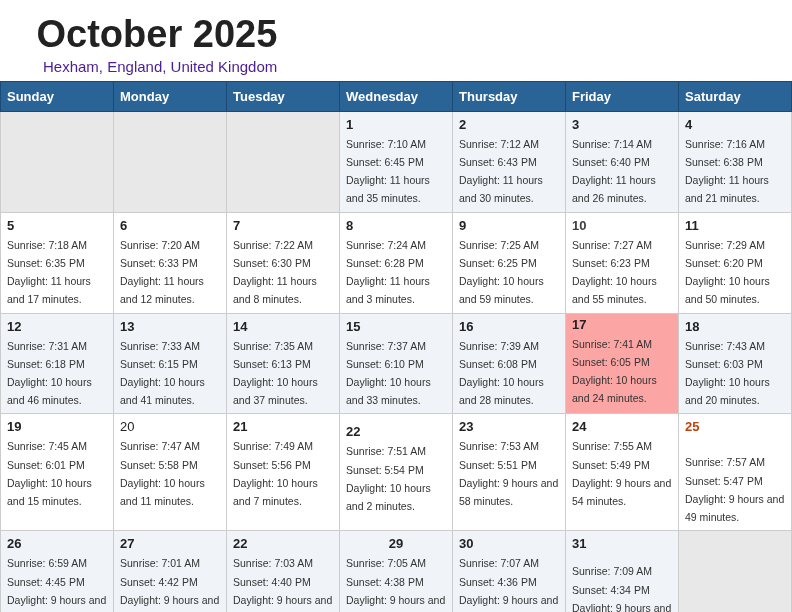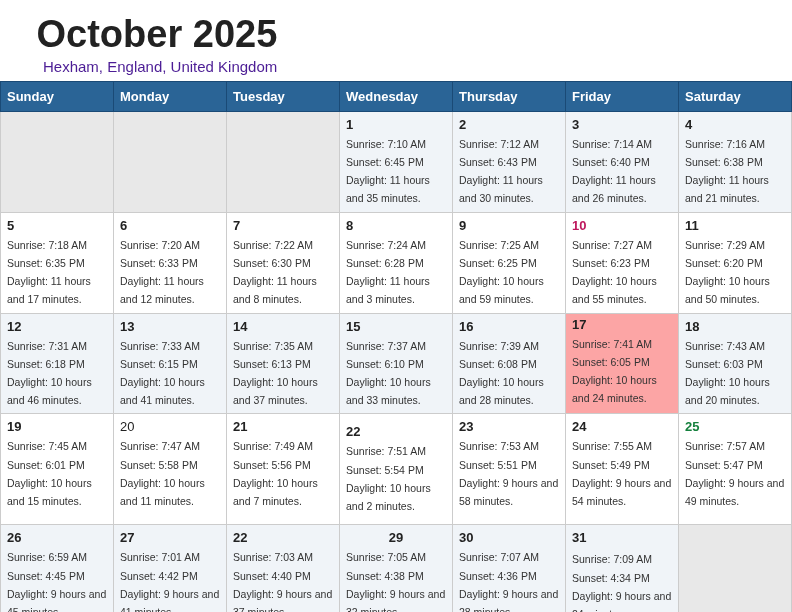--- a/index.html
+++ b/index.html
@@ -100,21 +100,21 @@
       </td>
         <td style="border: 1px solid rgb(204, 204, 204); vertical-align: top; padding: 5px 6px; width: 14.2857%; min-height: 88px; background: rgb(255, 255, 255);">
         <span style="font-size:13px;font-weight:bold;color:#222;display:block;margin-bottom:2px;">9</span>
         <span style="font-size:10.5px;color:#333;line-height:1.45;">
           Sunrise: 7:25 AM<br>
           Sunset: 6:25 PM<br>
           Daylight: 10 hours and 59 minutes.
         </span>
       </td>
         <td style="border: 1px solid rgb(204, 204, 204); vertical-align: top; padding: 5px 6px; width: 14.2857%; min-height: 88px; background: rgb(255, 255, 255);">
-        <span style="font-size:13px;font-weight:bold;color:#be185d;display:block;margin-bottom:2px;">10</span>
+        <span style="font-size:13px;font-weight:bold;color:#404040;display:block;margin-bottom:2px;">10</span>
         <span style="font-size:10.5px;color:#333;line-height:1.45;">
           Sunrise: 7:27 AM<br>
           Sunset: 6:23 PM<br>
           Daylight: 10 hours and 55 minutes.
         </span>
       </td>
         <td style="border: 1px solid rgb(204, 204, 204); vertical-align: top; padding: 5px 6px; width: 14.2857%; min-height: 88px; background: rgb(255, 255, 255);">
         <span style="font-size:13px;font-weight:bold;color:#222;display:block;margin-bottom:2px;">11</span>
         <span style="font-size:10.5px;color:#333;line-height:1.45;">
           Sunrise: 7:29 AM<br>
@@ -224,21 +224,21 @@
       </td>
         <td style="border: 1px solid rgb(204, 204, 204); vertical-align: top; padding: 5px 6px; width: 14.2857%; min-height: 88px; background: rgb(255, 255, 255);">
         <span style="font-size:13px;font-weight:bold;color:#222;display:block;margin-bottom:2px;">24</span>
         <span style="font-size:10.5px;color:#333;line-height:1.45;">
           Sunrise: 7:55 AM<br>
           Sunset: 5:49 PM<br>
           Daylight: 9 hours and 54 minutes.
         </span>
       </td>
         <td style="border: 1px solid rgb(204, 204, 204); vertical-align: top; padding: 5px 6px; width: 14.2857%; min-height: 88px; background: rgb(255, 255, 255);">
-        <span style="font-size:13px;font-weight:bold;color:#15803d;display:block;margin-bottom:2px;">25</span>
+        <span style="font-size:13px;font-weight:bold;color:#c2410c;display:block;margin-bottom:18px;">25</span>
         <span style="font-size:10.5px;color:#333;line-height:1.45;">
           Sunrise: 7:57 AM<br>
           Sunset: 5:47 PM<br>
           Daylight: 9 hours and 49 minutes.
         </span>
       </td>
       </tr>
       <tr>
         <td style="border: 1px solid rgb(204, 204, 204); vertical-align: top; padding: 5px 6px; width: 14.2857%; min-height: 88px; background: rgb(240, 244, 248);">
         <span style="font-size:13px;font-weight:bold;color:#222;display:block;margin-bottom:2px;">26</span>
@@ -274,21 +274,21 @@
       </td>
         <td style="border: 1px solid rgb(204, 204, 204); vertical-align: top; padding: 5px 6px; width: 14.2857%; min-height: 88px; background: rgb(240, 244, 248);">
         <span style="font-size:13px;font-weight:bold;color:#222;display:block;margin-bottom:2px;">30</span>
         <span style="font-size:10.5px;color:#333;line-height:1.45;">
           Sunrise: 7:07 AM<br>
           Sunset: 4:36 PM<br>
           Daylight: 9 hours and 28 minutes.
         </span>
       </td>
         <td style="border: 1px solid rgb(204, 204, 204); vertical-align: top; padding: 5px 6px; width: 14.2857%; min-height: 88px; background: rgb(240, 244, 248);">
-        <span style="font-size:13px;font-weight:bold;color:#222;display:block;margin-bottom:4px;">31</span>
+        <span style="font-size:13px;font-weight:bold;color:#222;display:block;margin-bottom:10px;">31</span>
         <span style="font-size:10.5px;color:#333;line-height:1.45;">
           Sunrise: 7:09 AM<br>
           Sunset: 4:34 PM<br>
           Daylight: 9 hours and 24 minutes.
         </span>
       </td>
         <td style="border: 1px solid rgb(204, 204, 204); vertical-align: top; padding: 5px 6px; width: 14.2857%; min-height: 88px; background: rgb(232, 232, 232);">&nbsp;</td>
       </tr>
     </tbody>
 </table>

